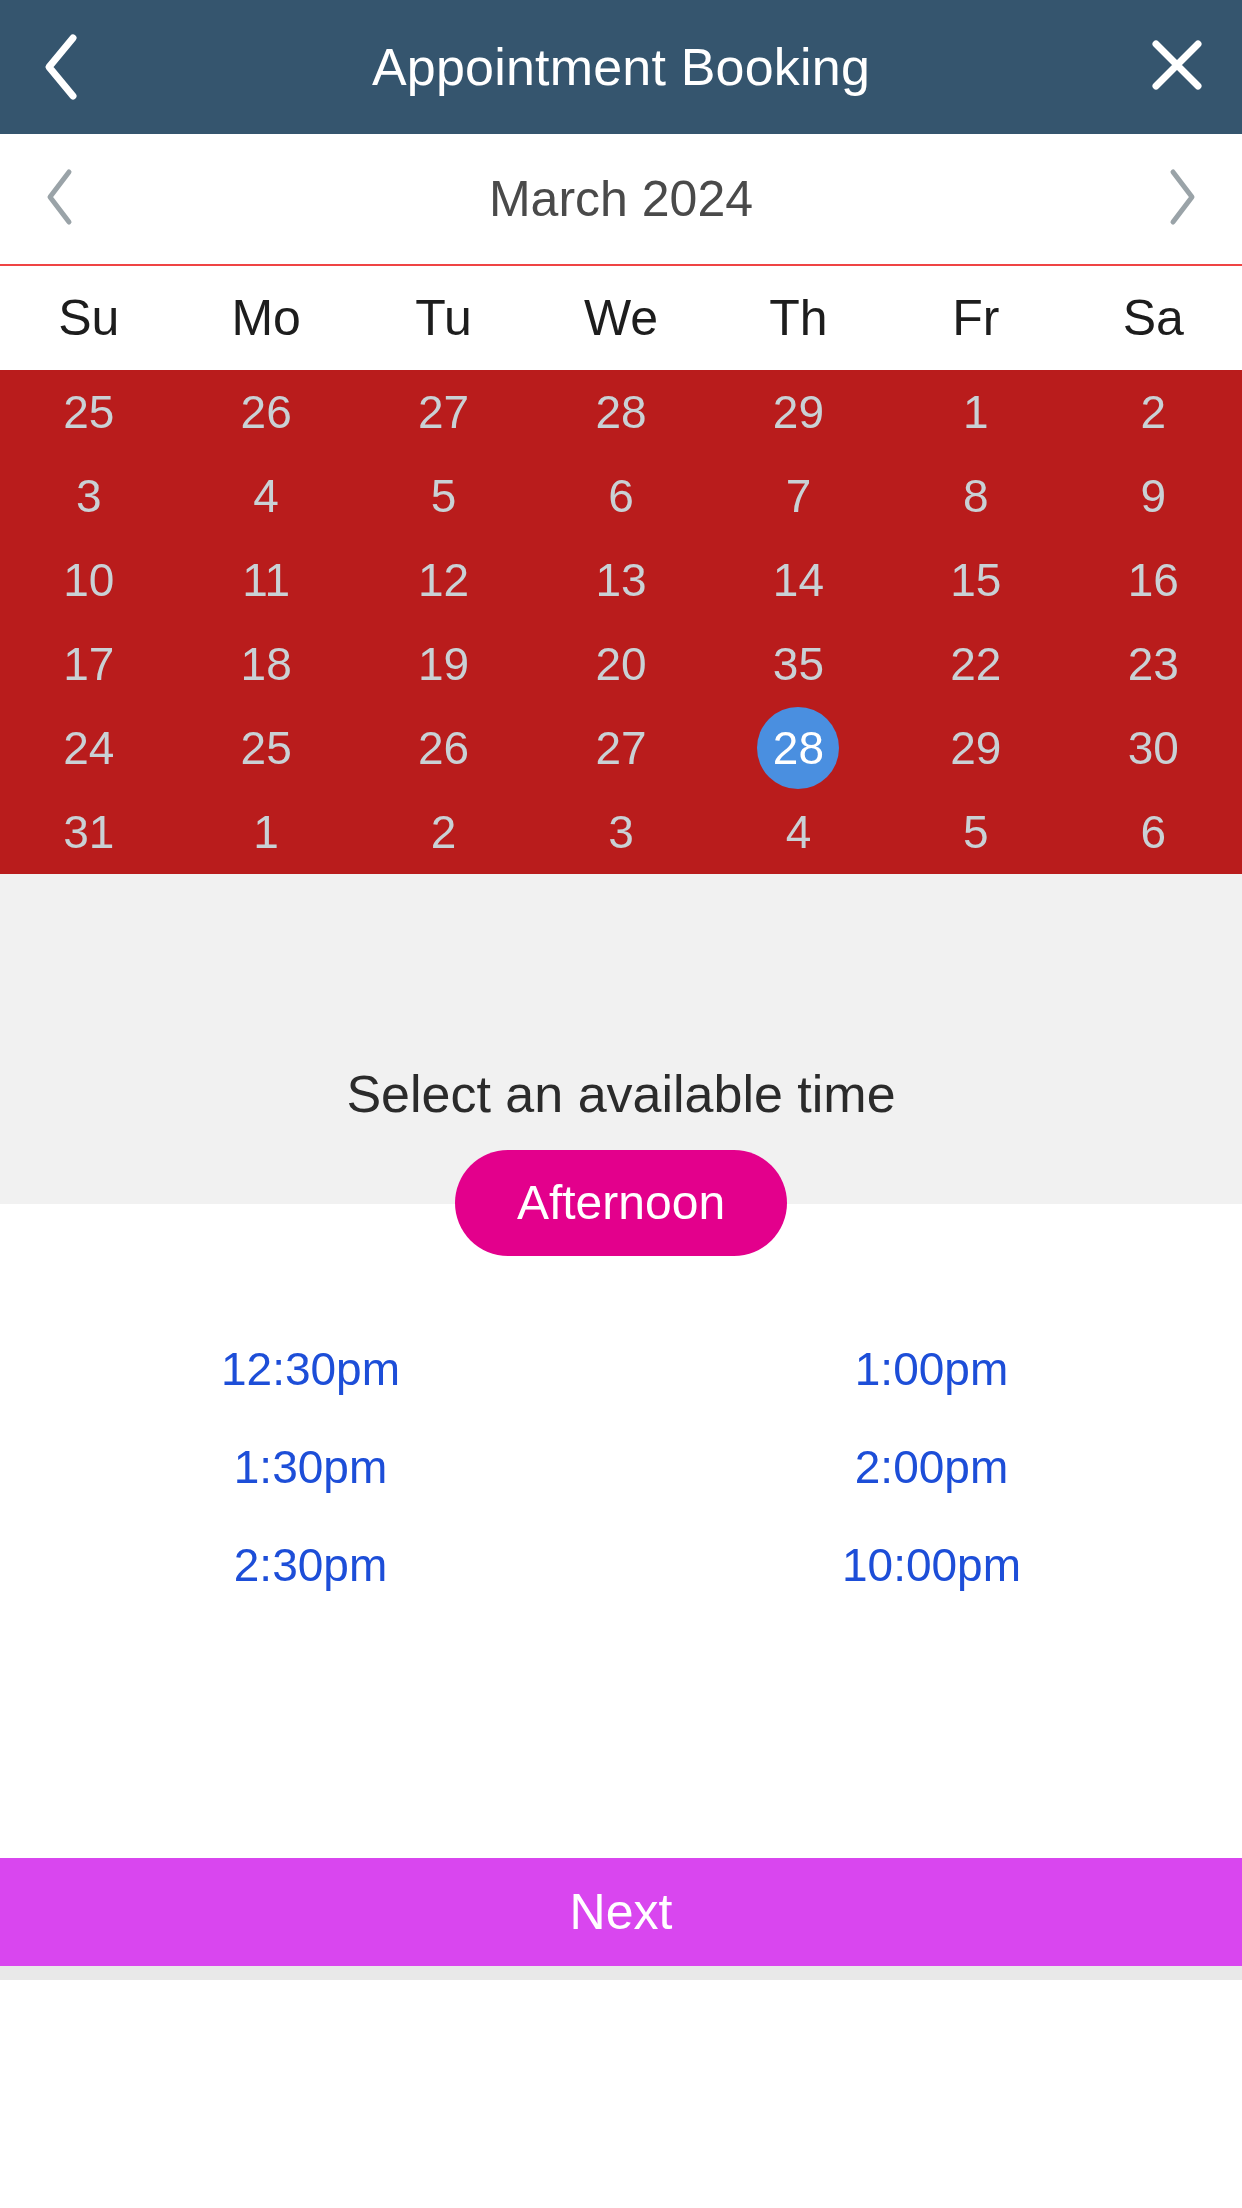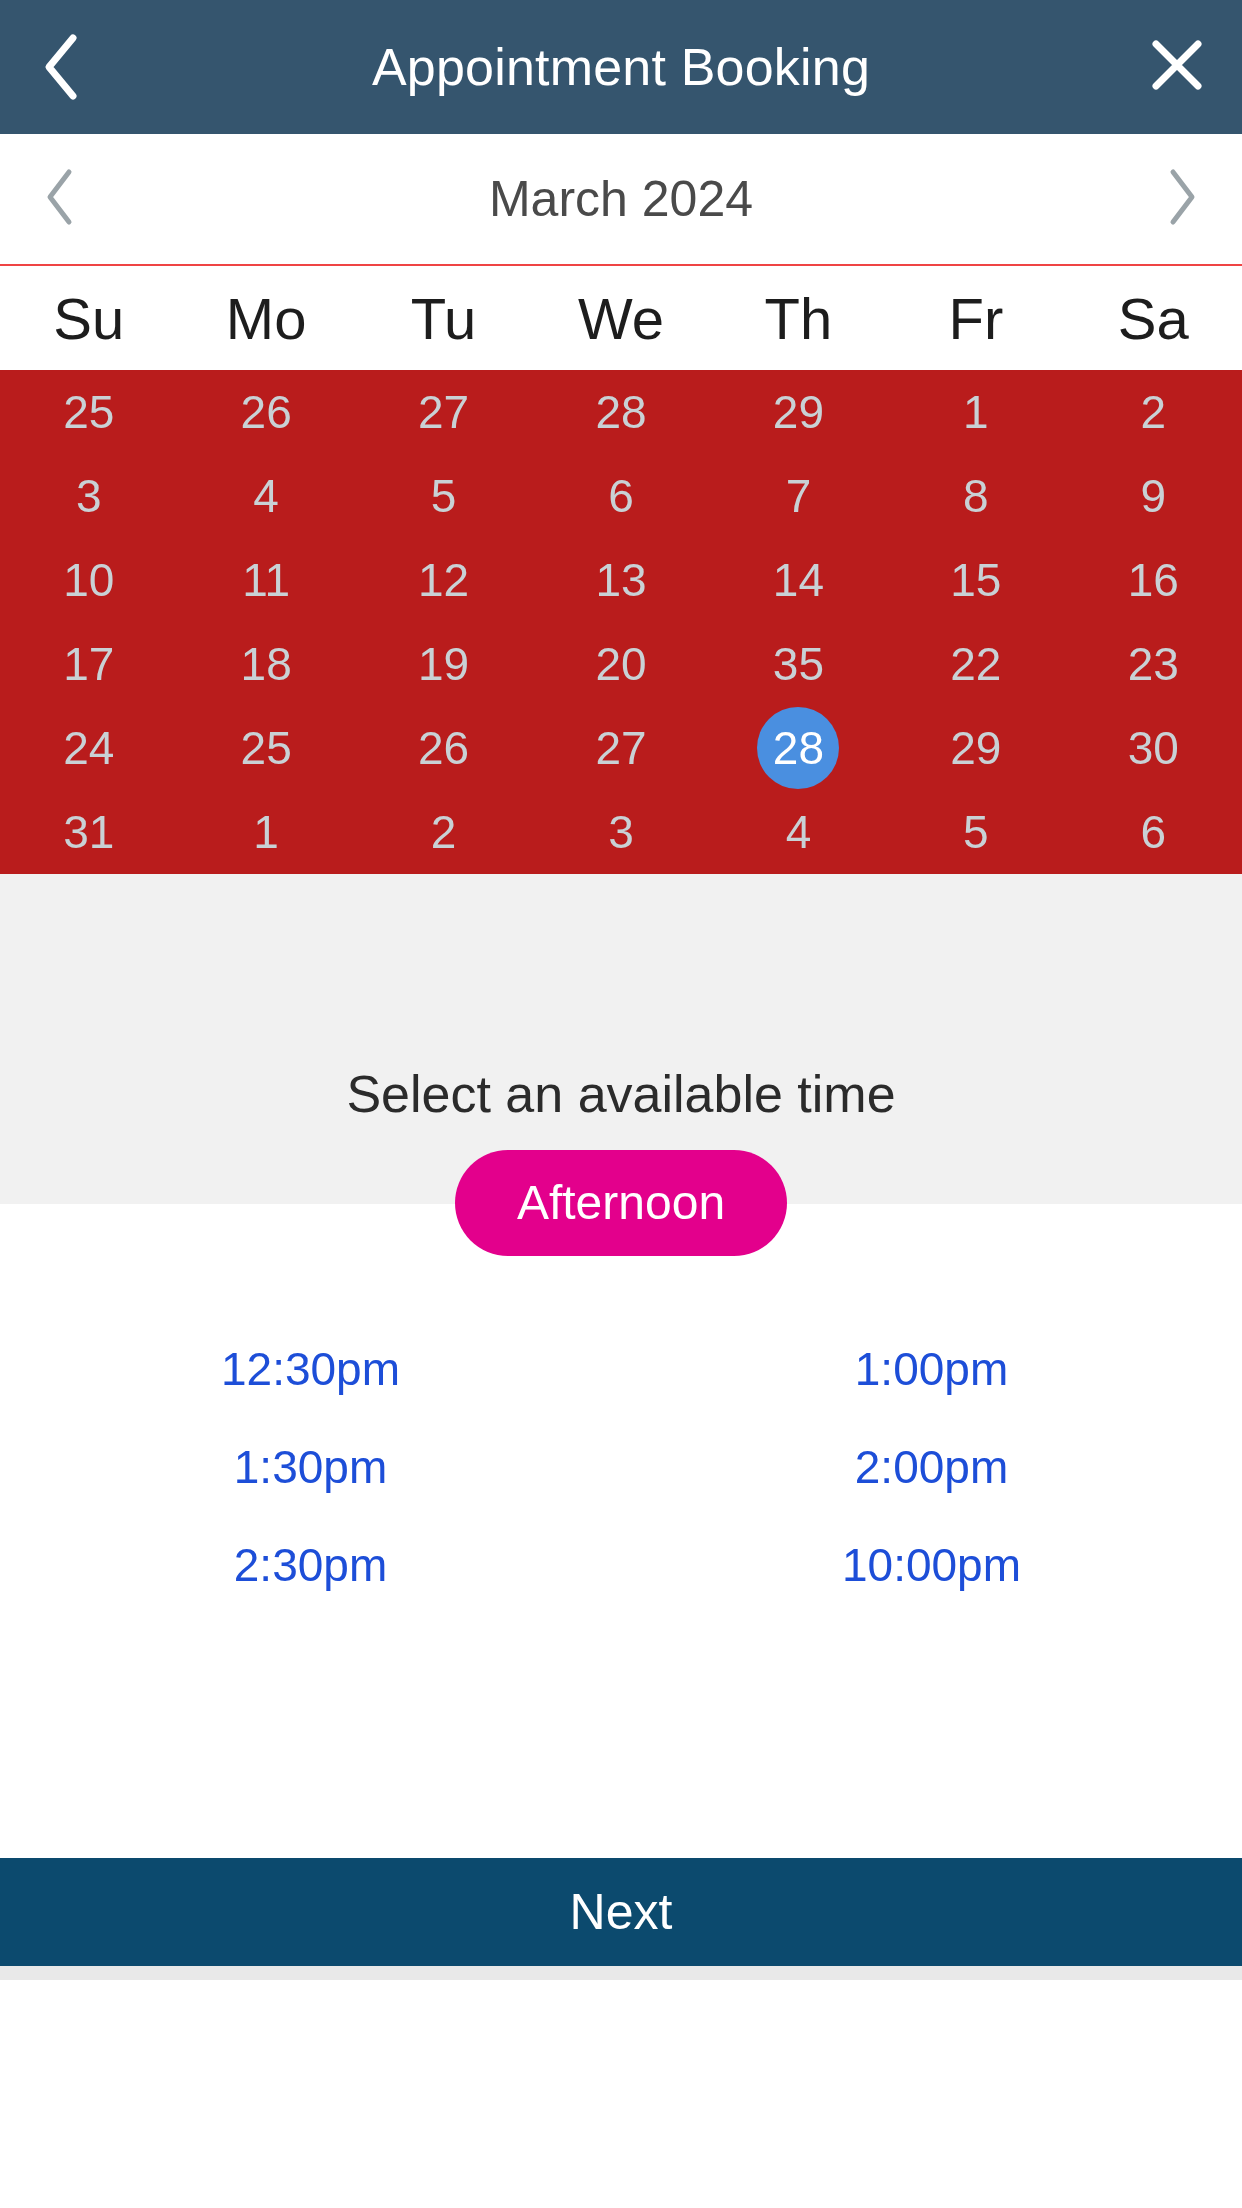--- a/index.html
+++ b/index.html
@@ -66,21 +66,21 @@
   .weekdays {
     display:grid;
     grid-template-columns:repeat(7,1fr);
     height:104px;
     align-items:center;
     background:#ffffff;
     flex:0 0 auto;
   }
   .weekday {
     text-align:center;
-    font-size:58px;
+    font-size:50px;
     color:#1d1d1d;
     font-weight:400;
   }
 
   
   .cal-grid {
     display:grid;
     grid-template-columns:repeat(7,1fr);
     grid-auto-rows:84px;
     background:#b91c1c;
@@ -164,21 +164,21 @@
     height:98px;
     display:flex; align-items:center; justify-content:center;
     font-size:46px;
     color:#1d4ed8;
     font-weight:400;
   }
 
   
   .next-bar {
     height:108px;
-    background:#0c4a6e;
+    background:#d946ef;
     display:flex; align-items:center; justify-content:center;
     color:#ffffff;
     font-size:50px;
     font-weight:400;
     flex:0 0 auto;
   }
   .bottom-strip {
     height:14px;
     background:#e9e9e9;
     flex:0 0 auto;

